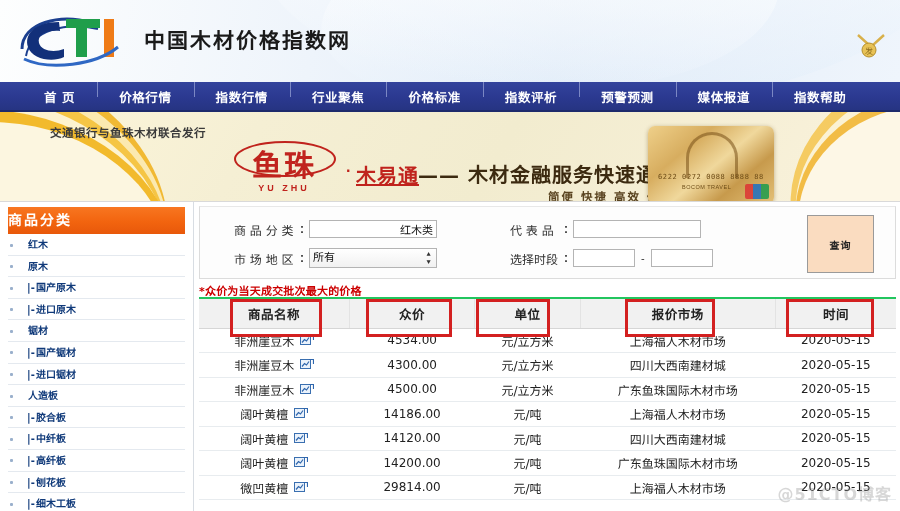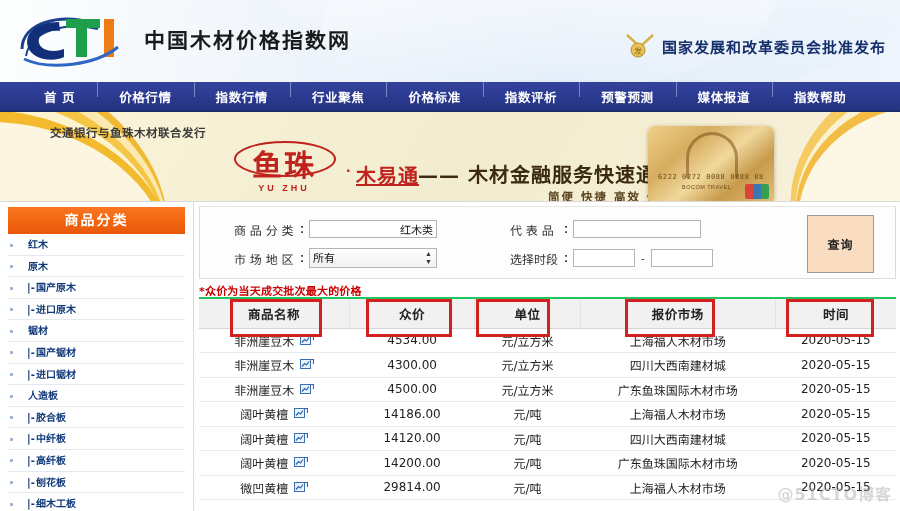--- a/index.html
+++ b/index.html
@@ -142,21 +142,21 @@
     background:linear-gradient(90deg,#d33 0%,#d33 33%,#1b6ec2 33%,#1b6ec2 66%,#1a9b4c 66%,#1a9b4c 100%);
     opacity:.85;
   }
 
   
   .content { position:relative; display:flex; width:900px; height:309px; }
 
   
   .sidebar { width:193px; height:309px; background:#fff; position:relative; }
   .sidebar-header {
-    margin:5px 8px 0 8px; height:27px; line-height:27px; text-align:center;
+    margin:5px 8px 0 8px; height:27px; line-height:27px; text-align:left;
     background: linear-gradient(180deg,#f87620 0%, #f2640f 55%, #e8580a 100%);
     color:#fff; font-size:14px; font-weight:bold; letter-spacing:2px;
     font-family:"DejaVu Sans","Liberation Sans",sans-serif;
   }
   .sidebar-list { margin:0 8px; }
   .sb-item {
     position:relative; height:21.6px; line-height:21.6px;
     border-bottom:1px solid #e4e9ef;
     padding-left:20px; font-size:10px; color:#103a7a; font-weight:bold;
     white-space:nowrap; cursor:pointer;
@@ -190,36 +190,36 @@
     padding:0 3px; color:#111; outline:none;
     font-family:"DejaVu Sans","Liberation Sans",sans-serif;
     text-align:right;
   }
   .w-cat { width:128px; }
   .w-rep { width:128px; }
   .w-date { width:62px; }
   .fselect {
     width:128px; height:20px; border:1px solid #b4b4b4; background:linear-gradient(180deg,#fff,#f1f1f1);
     font-size:11px; color:#111; padding:0 3px; position:relative; line-height:18px;
-    font-family:Liberation Serif, serif;
+    font-family:Liberation Mono, monospace;
   }
   .fselect .spin {
     position:absolute; right:3px; top:2px; width:9px; height:15px;
     display:flex; flex-direction:column; justify-content:space-between; align-items:center;
     font-size:7px; color:#333; line-height:7px;
   }
   .fgroup2 { position:absolute; left:310px; top:11px; }
   .flabel2 { width:54px; }
   .dash { margin:0 6px; font-size:11px; color:#333; }
   .query-btn {
     position:absolute; right:21px; top:8px; width:67px; height:58px;
     background:#fadcc0; border:1px solid #9a9a9a;
     display:flex; align-items:center; justify-content:center;
-    font-size:12px; font-weight:bold; color:#222; letter-spacing:1px; cursor:pointer;
-    font-family:Liberation Mono, monospace;
+    font-size:10px; font-weight:bold; color:#222; letter-spacing:1px; cursor:pointer;
+    font-family:Liberation Sans, sans-serif;
   }
 
   .note {
     position:absolute; left:6px; top:80px; font-size:11px; color:#c00; font-weight:bold;
     letter-spacing:.2px; font-family:"DejaVu Sans","Liberation Sans",sans-serif;
   }
 
   
   .tbl-wrap { position:absolute; left:6px; top:95px; right:4px; }
   table.price { width:100%; border-collapse:collapse; table-layout:fixed; }
@@ -277,21 +277,20 @@
     <div class="site-title">中国木材价格指数网</div>
 
     <div class="gov-wrap">
       <span class="gov-emblem">
         <svg width="30" height="26" viewBox="0 0 30 26">
           <path d="M2 2 L13 12 L15 12 L17 12 L28 2" stroke="#d8b04a" stroke-width="2.4" fill="none"></path>
           <circle cx="13" cy="17" r="7" fill="#e8c255" stroke="#b48f2e" stroke-width="1"></circle>
           <text x="13" y="21" font-size="8" text-anchor="middle" fill="#8a6a1c" font-family="DejaVu Sans">发</text>
         </svg>
       </span>
-      <span class="gov-text">国家发展和改革委员会批准发布</span>
     </div>
   </div>
 
   <div class="nav">
     <div class="nav-item">首  页</div>
     <div class="nav-item">价格行情</div>
     <div class="nav-item">指数行情</div>
     <div class="nav-item">行业聚焦</div>
     <div class="nav-item">价格标准</div>
     <div class="nav-item">指数评析</div>

